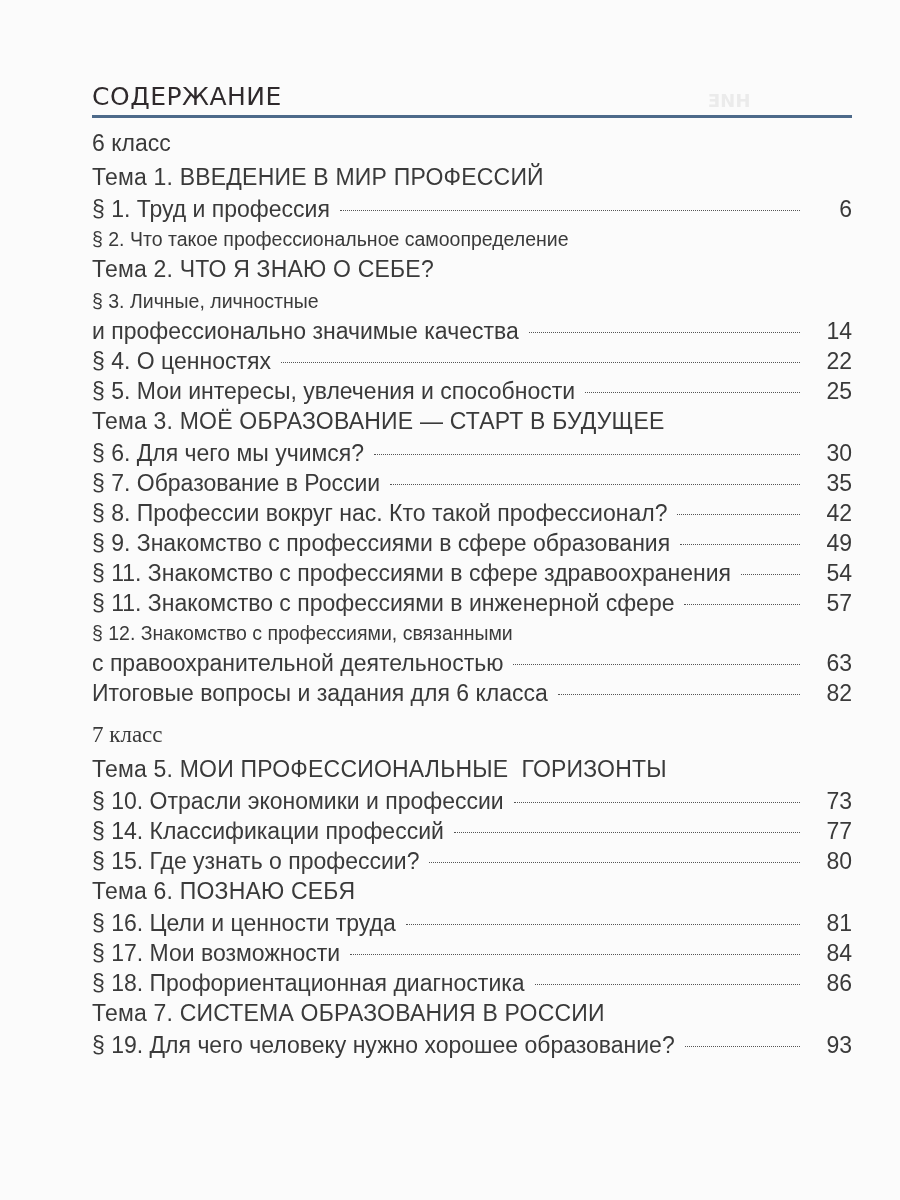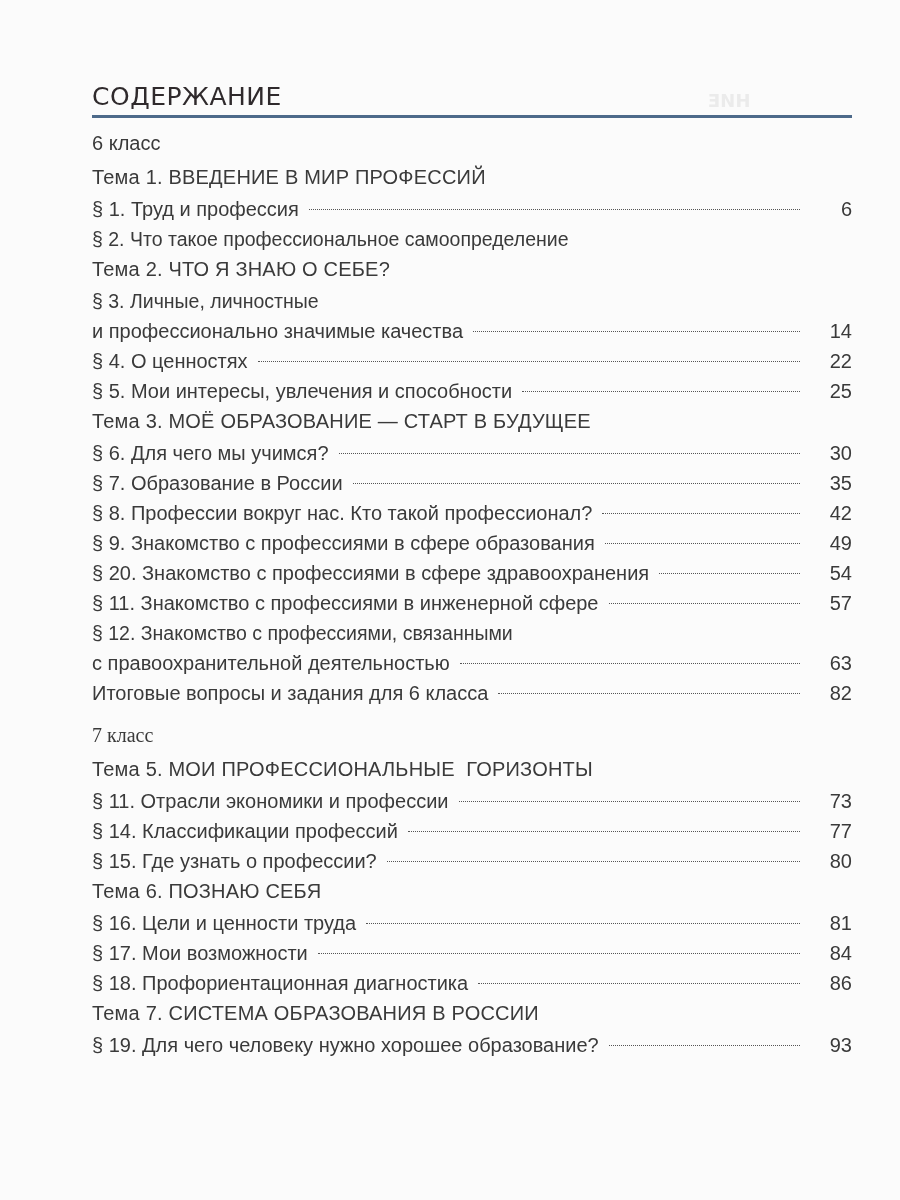--- a/index.html
+++ b/index.html
@@ -18,21 +18,21 @@
     color: #2f2a2c; margin: 0; height: 30px; line-height: 30px;
   }
   .rule { height: 3px; background: #4d6a8a; margin-top: 3px; width: 760px; }
   .ghost {
     position: absolute; right: 150px; top: 90px;
     font-family: "DejaVu Sans", sans-serif; font-weight: 900;
     font-size: 18px; color: #ebebeb; transform: scaleX(-1);
   }
   .toc { margin-top: 10px; }
   .line {
-    font-size: 20px; line-height: 30px; height: 30px;
+    font-size: 23px; line-height: 30px; height: 30px;
     display: flex; align-items: baseline; white-space: nowrap;
   }
   .grade { margin-top: 2px; margin-bottom: 4px; }
   .topic { margin-bottom: 2px; letter-spacing: 0.2px; }
   .grade.g7 { margin-top: 12px; font-family: Liberation Serif, serif; }
   .dots {
     flex: 1; margin: 0 14px 0 10px;
     border-bottom: 1.5px dotted #555; transform: translateY(-6px);
     height: 0;
   }
@@ -98,21 +98,21 @@
       <span>§ 8. Профессии вокруг нас. Кто такой профессионал?</span>
       <span class="dots"></span>
       <span class="pg">42</span>
     </div>
     <div class="line">
       <span>§ 9. Знакомство с профессиями в сфере образования</span>
       <span class="dots"></span>
       <span class="pg">49</span>
     </div>
     <div class="line">
-      <span>§ 20. Знакомство с профессиями в сфере здравоохранения</span>
+      <span>§ 11. Знакомство с профессиями в сфере здравоохранения</span>
       <span class="dots"></span>
       <span class="pg">54</span>
     </div>
     <div class="line">
       <span>§ 11. Знакомство с профессиями в инженерной сфере</span>
       <span class="dots"></span>
       <span class="pg">57</span>
     </div>
     <div>
       <div class="first-line">§ 12. Знакомство с профессиями, связанными</div>
@@ -125,21 +125,21 @@
     <div class="line">
       <span>Итоговые вопросы и задания для 6 класса</span>
       <span class="dots"></span>
       <span class="pg">82</span>
     </div>
 
     <div class="line grade g7">7 класс</div>
 
     <div class="line topic" style="white-space:pre">Тема 5. МОИ ПРОФЕССИОНАЛЬНЫЕ  ГОРИЗОНТЫ</div>
     <div class="line">
-      <span>§ 11. Отрасли экономики и профессии</span>
+      <span>§ 10. Отрасли экономики и профессии</span>
       <span class="dots"></span>
       <span class="pg">73</span>
     </div>
     <div class="line">
       <span>§ 14. Классификации профессий</span>
       <span class="dots"></span>
       <span class="pg">77</span>
     </div>
     <div class="line">
       <span>§ 15. Где узнать о профессии?</span>

